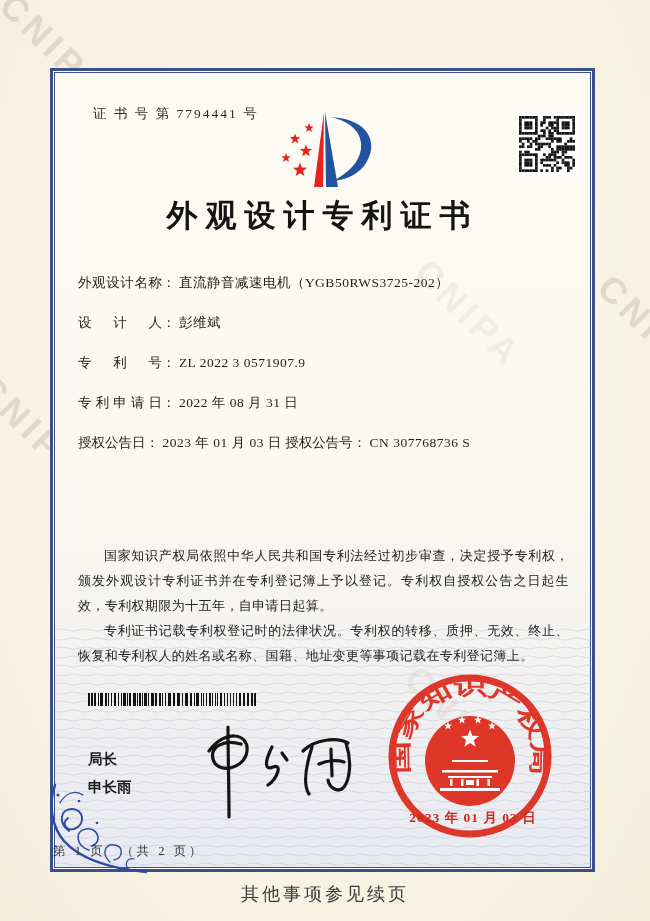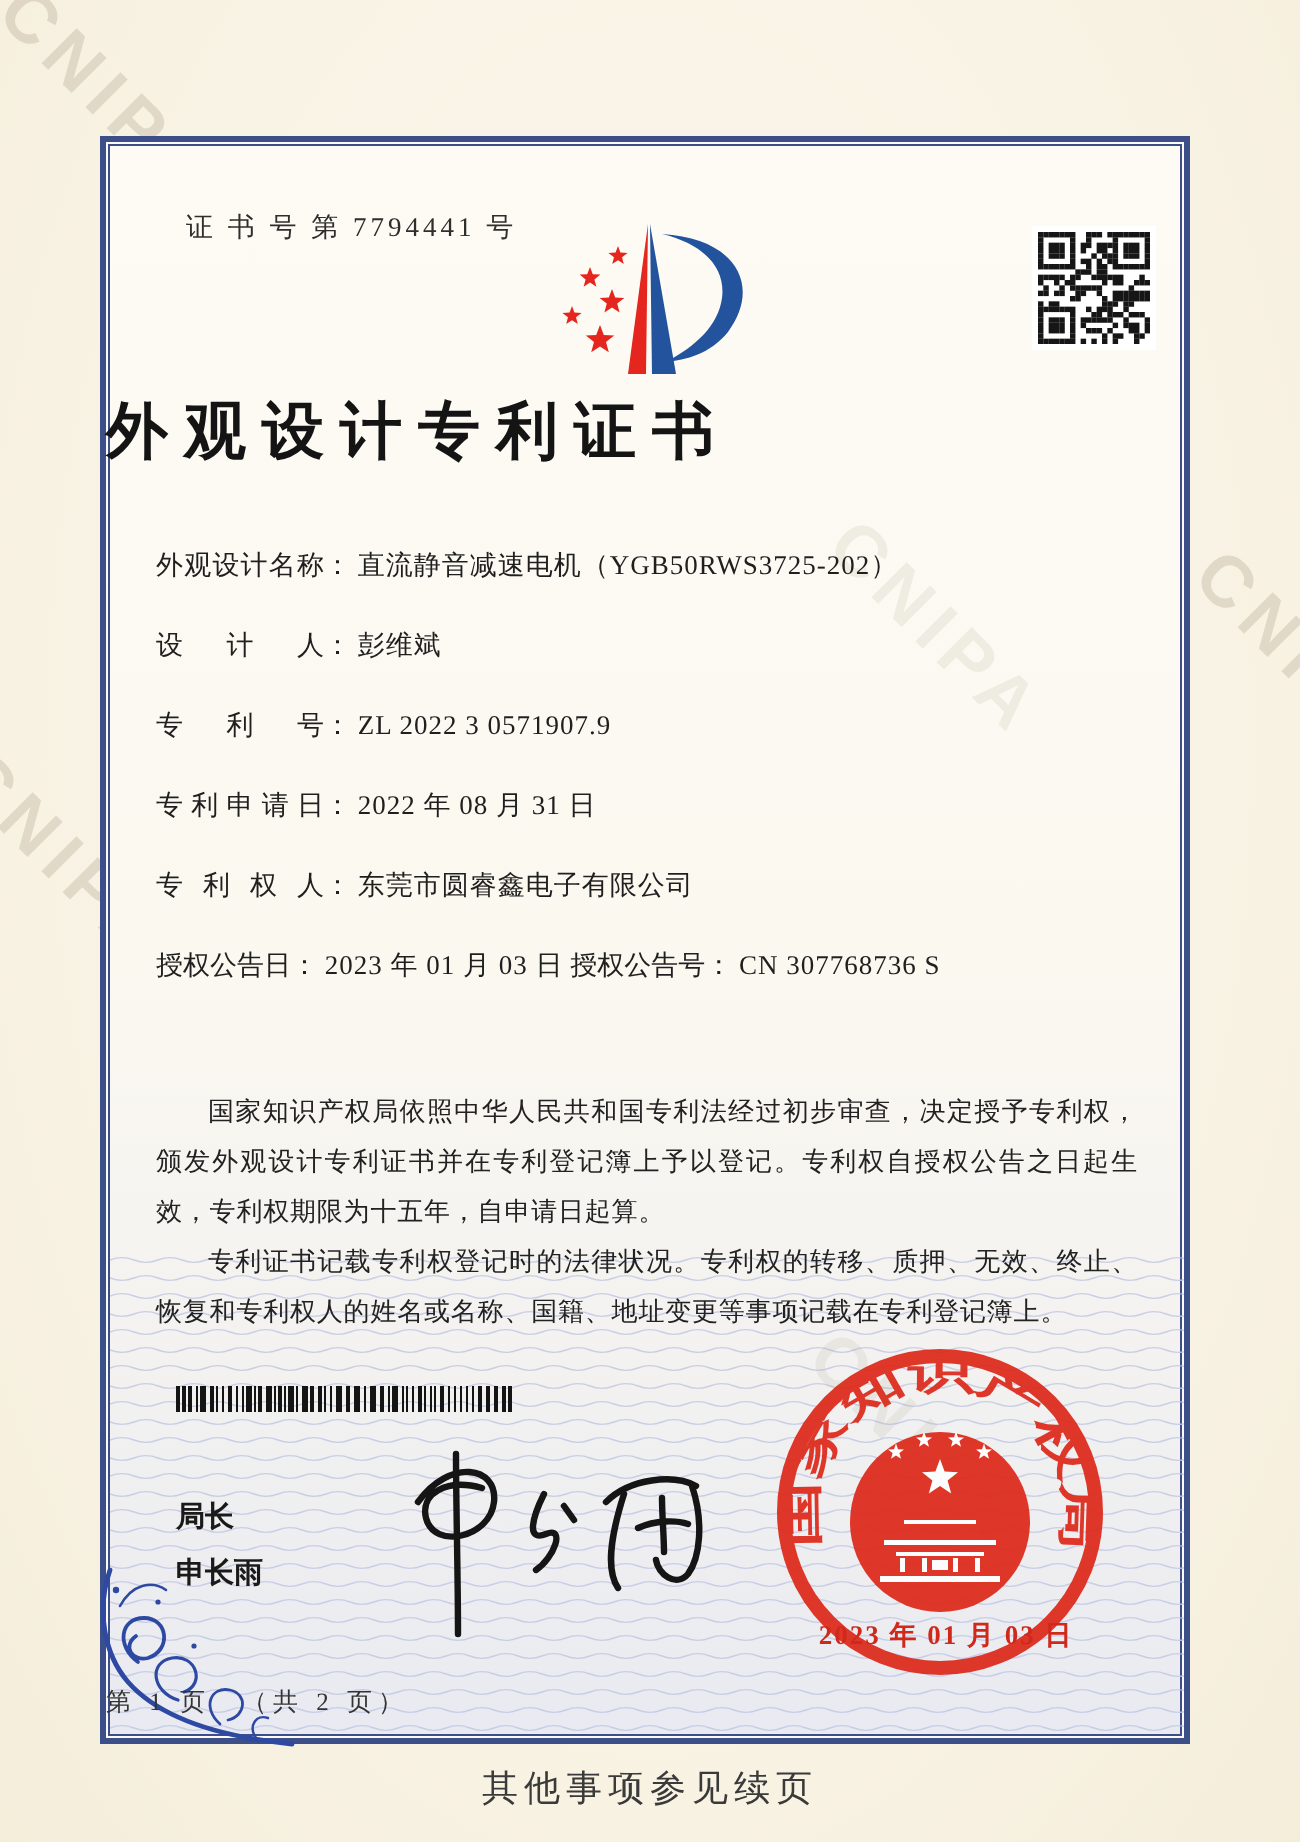--- a/index.html
+++ b/index.html
@@ -16,21 +16,21 @@
     color:rgba(168,158,136,.30); transform:rotate(45deg); white-space:nowrap; z-index:0;}
   .wm.in { color:rgba(175,166,146,.16); }
   .frame { position:absolute; left:50px; top:68px; width:545px; height:804px;
     border:3px solid #3c4f88;
     background:linear-gradient(180deg,#fdfbf4 0%,#fbf8f0 52%,#f3f2f0 76%,#e9eaf1 100%);
     box-shadow:0 0 0 1px #fdfbf4 inset, 0 0 0 2px #3c4f88 inset; }
   .waves { position:absolute; left:2px; top:556px; width:537px; height:244px; z-index:0; }
   .certno { position:absolute; left:40px; top:34px; font-size:13.5px; letter-spacing:2px; color:#2e2e2e; z-index:1;}
   .logo { position:absolute; left:215px; top:38px; width:120px; height:92px; z-index:1;}
   .qrbox { position:absolute; left:463px; top:42px; width:62px; height:62px; background:#fff; padding:3px; z-index:1;}
-  .title { position:absolute; left:0; top:124px; width:100%; text-align:left;
+  .title { position:absolute; left:0; top:124px; width:100%; text-align:center;
     font-size:31px; font-weight:700; letter-spacing:8px; color:#141414; z-index:1;}
   .fields { position:absolute; left:25px; top:203px; right:20px; font-size:13.5px; color:#1f1f1f; z-index:1;}
   .frow { height:40px; line-height:18px; white-space:nowrap; }
   .flabel { display:inline-block; width:84px; text-align-last:justify; text-justify:inter-ideograph; }
   .glabel { display:inline-block; }
   .fvalue { letter-spacing:.5px; }
   .gsecond { }
   .paras { position:absolute; left:25px; right:23px; top:472px; font-size:13px;
     line-height:25px; color:#222; text-align:justify; z-index:1;}
   .paras p { text-indent:2em; letter-spacing:.4px; }
@@ -357,24 +357,20 @@
       </div>
       <div class="frow">
         <span class="flabel">专利号</span><span>：</span>
         <span class="fvalue">ZL 2022 3 0571907.9</span>
       </div>
       <div class="frow">
         <span class="flabel">专利申请日</span><span>：</span>
         <span class="fvalue">2022 年 08 月 31 日</span>
       </div>
       <div class="frow">
-        <span class="flabel">专利权人</span><span>：</span>
-        <span class="fvalue">东莞市圆睿鑫电子有限公司</span>
-      </div>
-      <div class="frow">
         <span class="glabel">授权公告日</span><span>：</span>
         <span class="fvalue">2023 年 01 月 03 日</span>
         <span class="gsecond glabel">授权公告号</span><span>：</span>
         <span class="fvalue">CN 307768736 S</span>
       </div>
     </div>
 
     <div class="paras">
       <p>国家知识产权局依照中华人民共和国专利法经过初步审查，决定授予专利权，颁发外观设计专利证书并在专利登记簿上予以登记。专利权自授权公告之日起生效，专利权期限为十五年，自申请日起算。</p>
       <p>专利证书记载专利权登记时的法律状况。专利权的转移、质押、无效、终止、恢复和专利权人的姓名或名称、国籍、地址变更等事项记载在专利登记簿上。</p>

